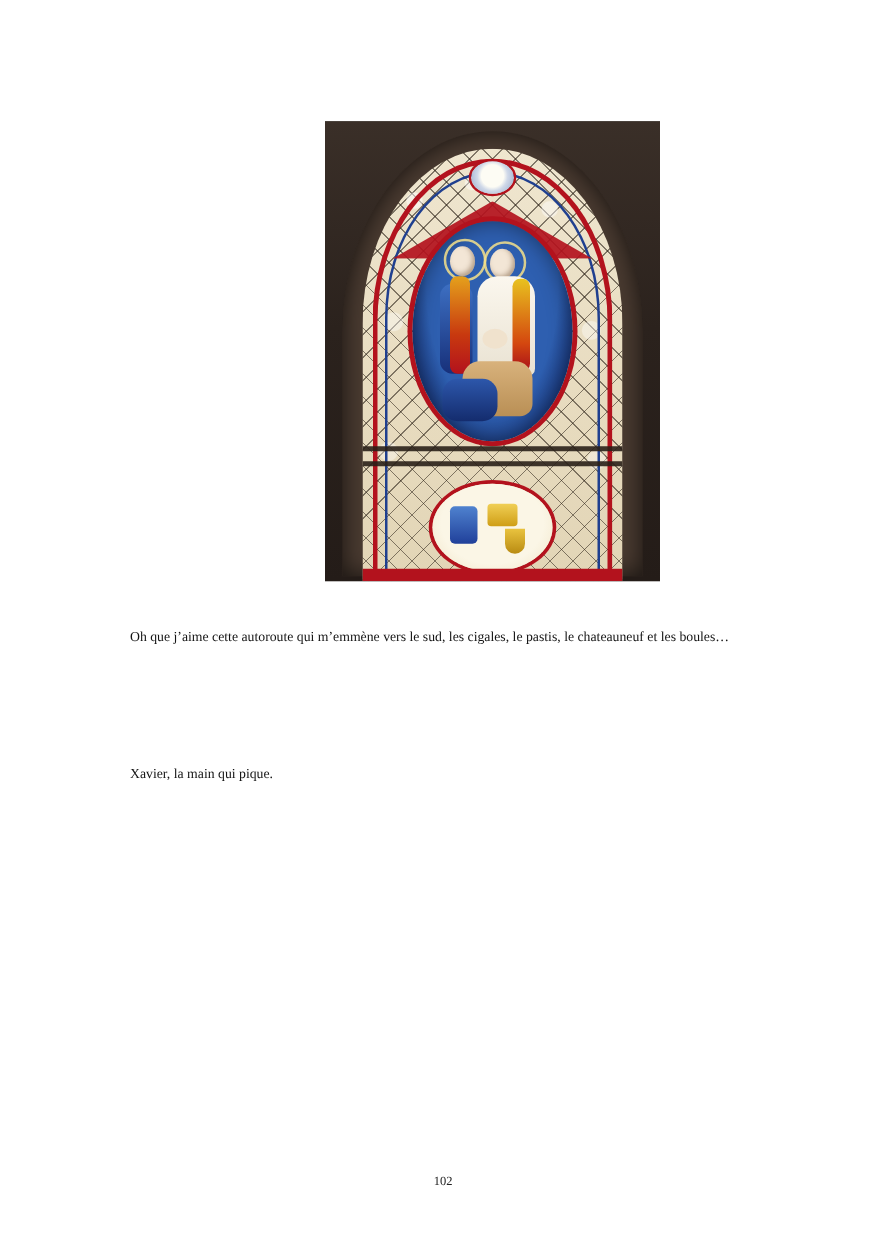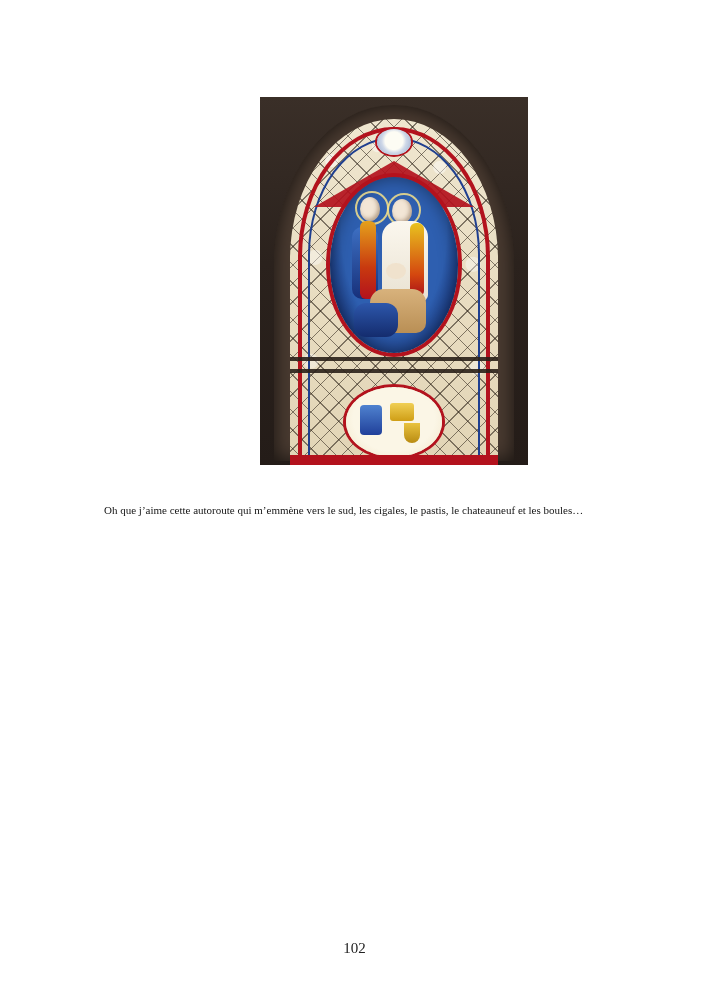--- a/index.html
+++ b/index.html
@@ -270,21 +270,21 @@
   }
   .para1 { top: 489px; }
   .para2 { top: 598px; text-align: left; }
 
   .folio {
     position: absolute;
     left: 0;
     right: 0;
     top: 940px;
     text-align: center;
-    font-size: 15px;
+    font-size: 10px;
     color: #222;
   }
 </style>
 </head>
 <body>
 
 <div class="page">
 
   <figure class="figure">
     <div class="window-frame"></div>
@@ -317,16 +317,17 @@
         <div class="lm-gold"></div>
         <div class="lm-chalice"></div>
       </div>
 
       <div class="band"></div>
     </div>
   </figure>
 
   <p class="body-text para1">Oh que j’aime cette autoroute qui m’emmène vers le sud, les cigales, le pastis, le chateauneuf et les boules…</p>
 
+  <p class="body-text para2">Xavier, la main qui pique.</p>
 
   <div class="folio">102</div>
 
 </div>
 
 </body></html>

